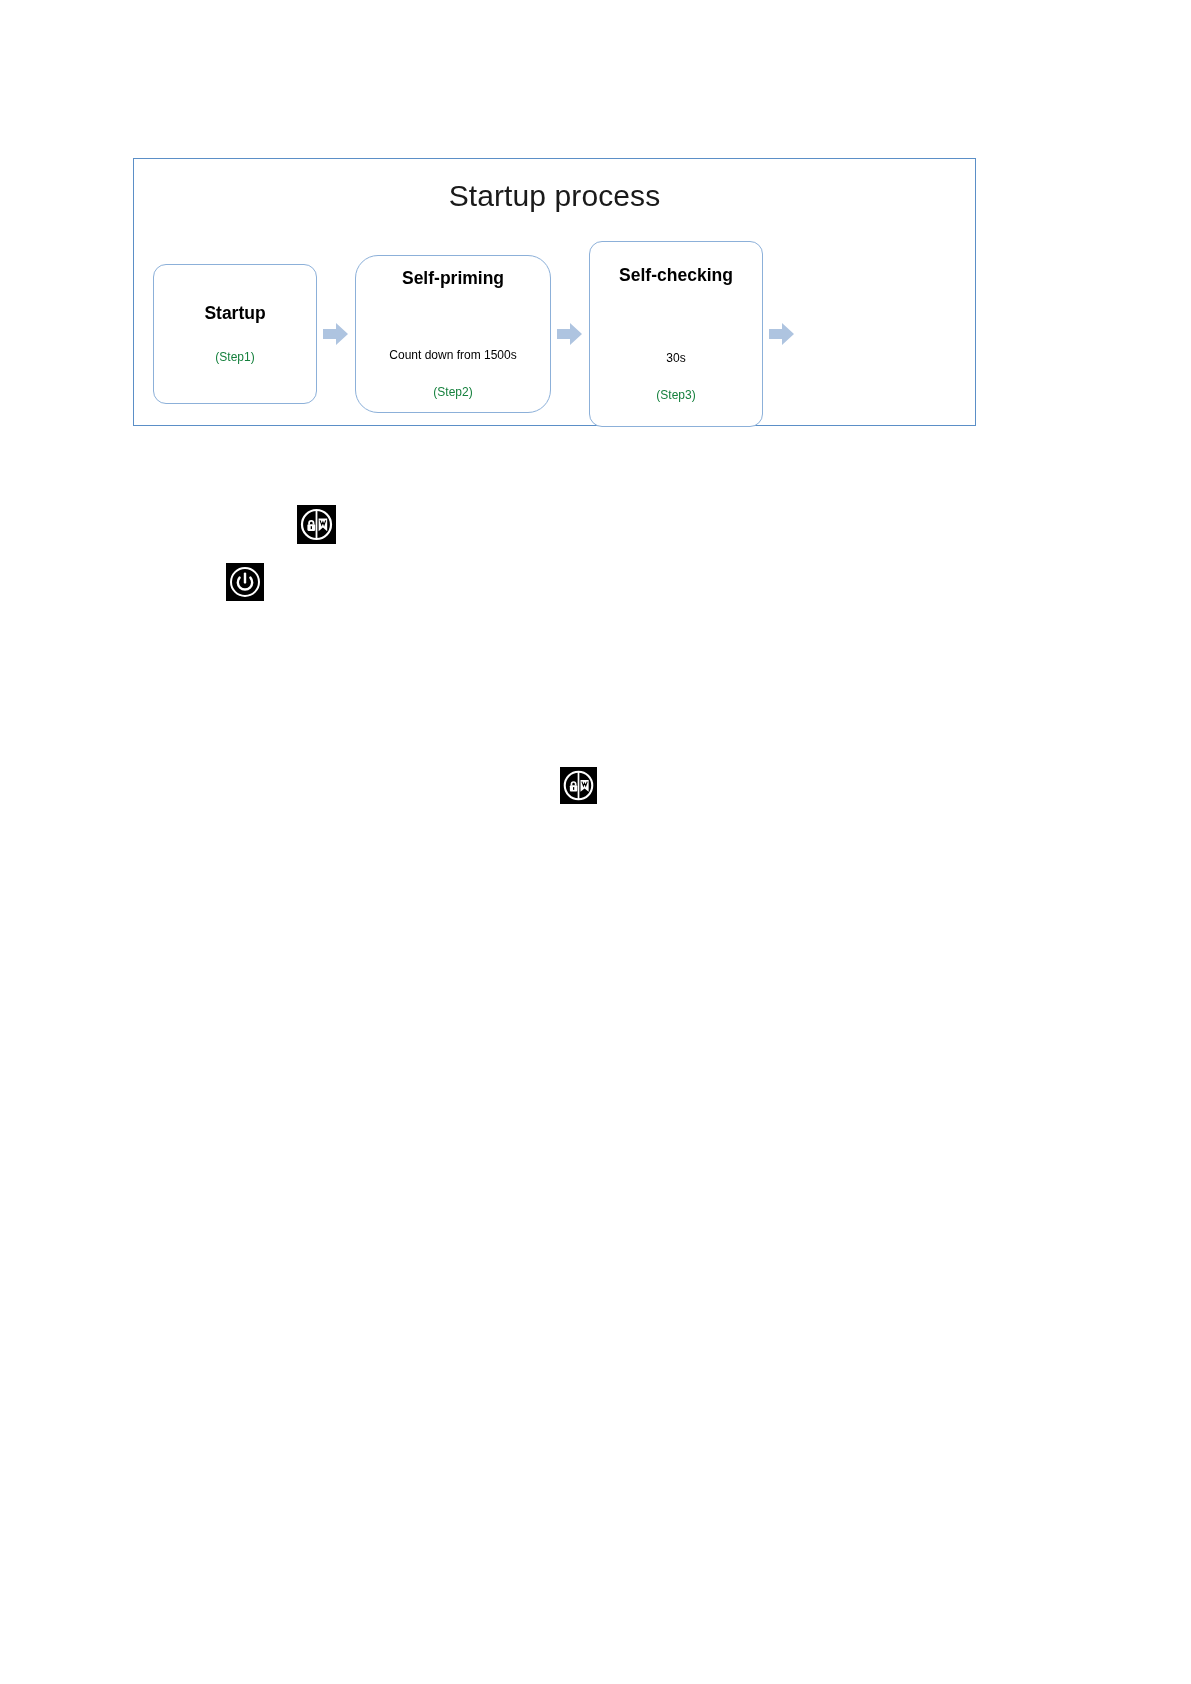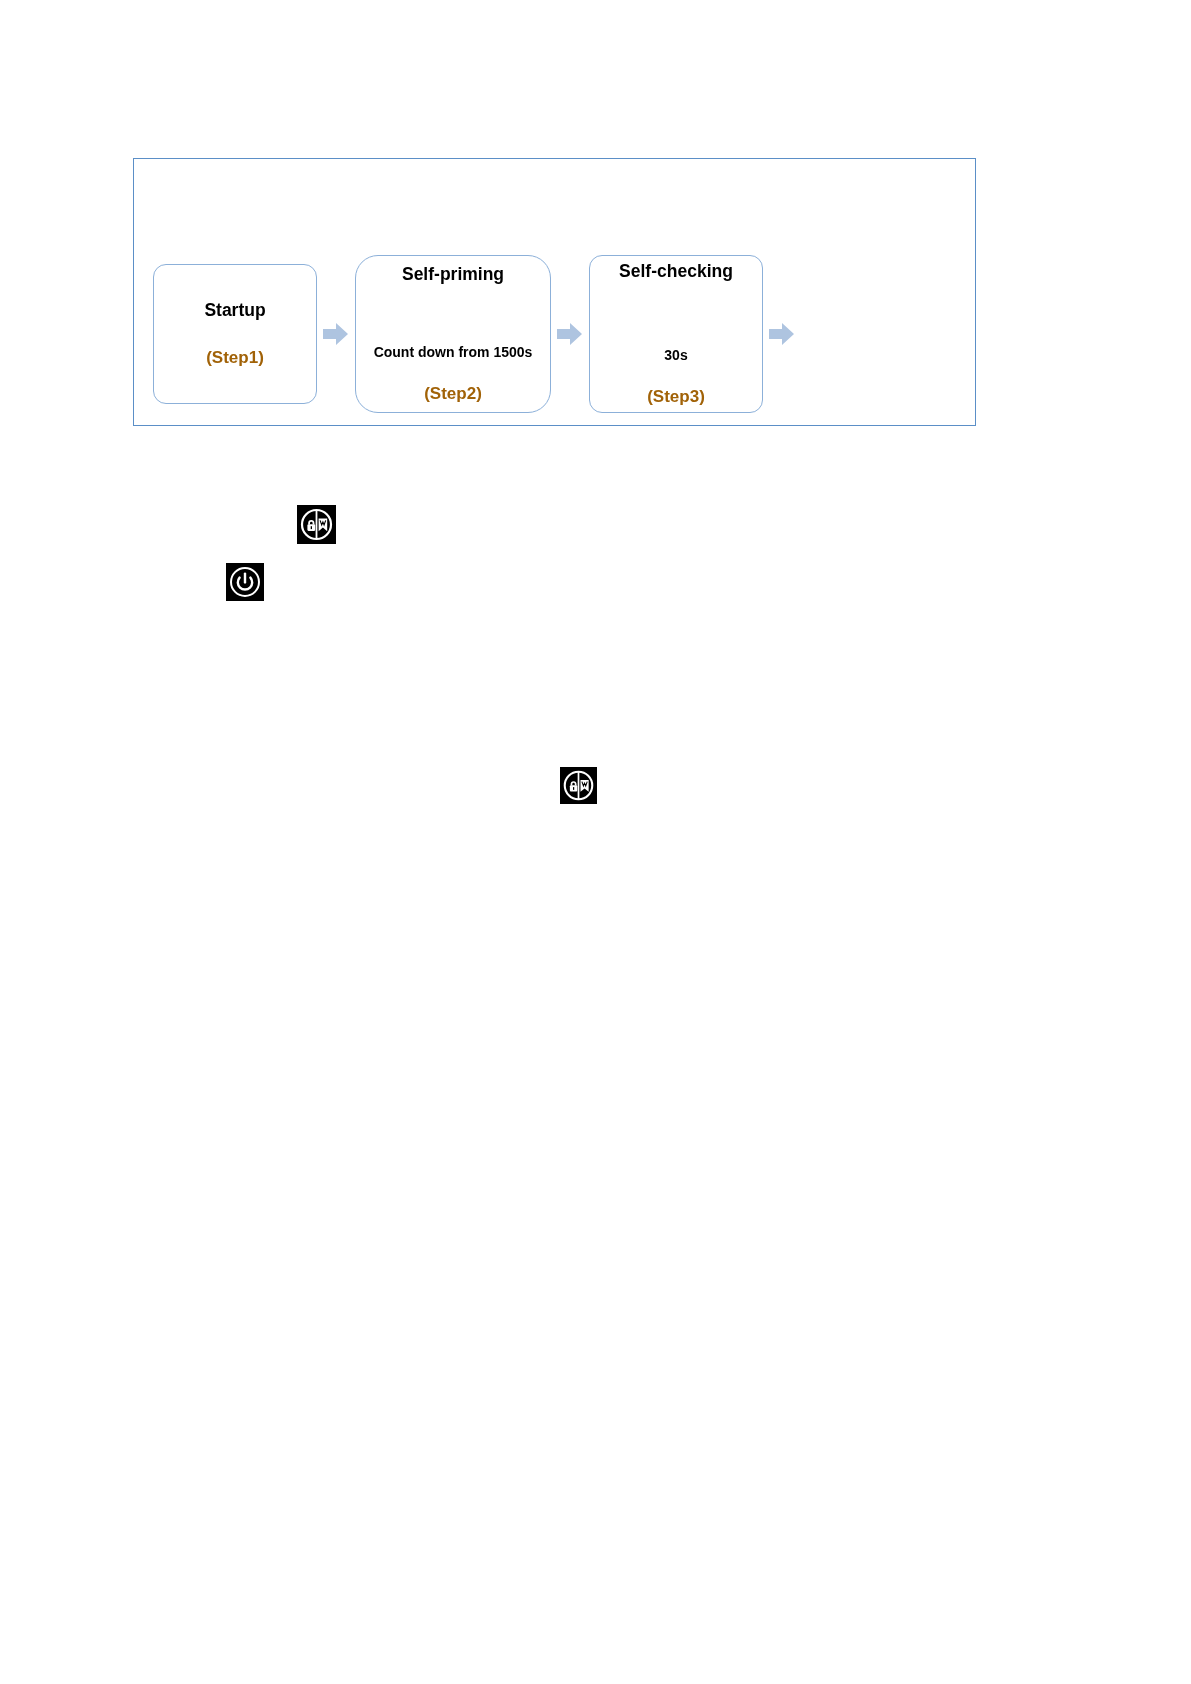--- a/index.html
+++ b/index.html
@@ -67,37 +67,37 @@
     padding: 4px 6px;
   }
 
   .step-box .step-title {
     font-weight: bold;
     font-size: 17.5px;
     line-height: 1.28;
     color: #000000;
   }
   .step-box .step-detail {
-    font-weight: 700;
-    font-size: 14px;
+    font-weight: 400;
+    font-size: 12px;
     line-height: 1.3;
     color: #000000;
     margin-top: 42px;
   }
   .step-box .step-index {
-    font-weight: 700;
-    font-size: 17px;
+    font-weight: 400;
+    font-size: 12px;
     line-height: 1.3;
-    color: #a16207;
+    color: #15803d;
   }
 
   
   .box-1 { width: 164px; height: 140px; }
   .box-2 { width: 196px; height: 158px; border-radius: 23px; }
-  .box-3 { width: 174px; height: 158px; }
+  .box-3 { width: 174px; height: 186px; }
   .box-4 { width: 164px; height: 158px; }
 
   .box-1 .step-title { margin-bottom: 26px; }
   .box-2 .step-title { margin-bottom: 16px; }
   .box-2 .step-detail { margin-bottom: 22px; }
   .box-3 .step-title { margin-bottom: 22px; }
   .box-3 .step-detail { margin-bottom: 22px; }
   .box-4 .step-title { margin-bottom: 22px; }
 
   
@@ -124,20 +124,21 @@
 
   .icon-protect-1 { left: 297px; top: 505px; width: 39px; height: 39px; }
   .icon-power     { left: 226px; top: 563px; width: 38px; height: 38px; }
   .icon-protect-2 { left: 560px; top: 767px; width: 37px; height: 37px; }
 </style>
 </head>
 <body>
 
 <div class="diagram-frame">
 
+  <div class="diagram-title">Startup process</div>
 
   <div class="steps-row">
 
     <div class="step-box box-1">
       <div class="step-title">Startup</div>
       <div class="step-index">(Step1)</div>
     </div>
 
     <div class="arrow">
       <svg width="26" height="24" viewBox="0 0 26 24" aria-hidden="true">

